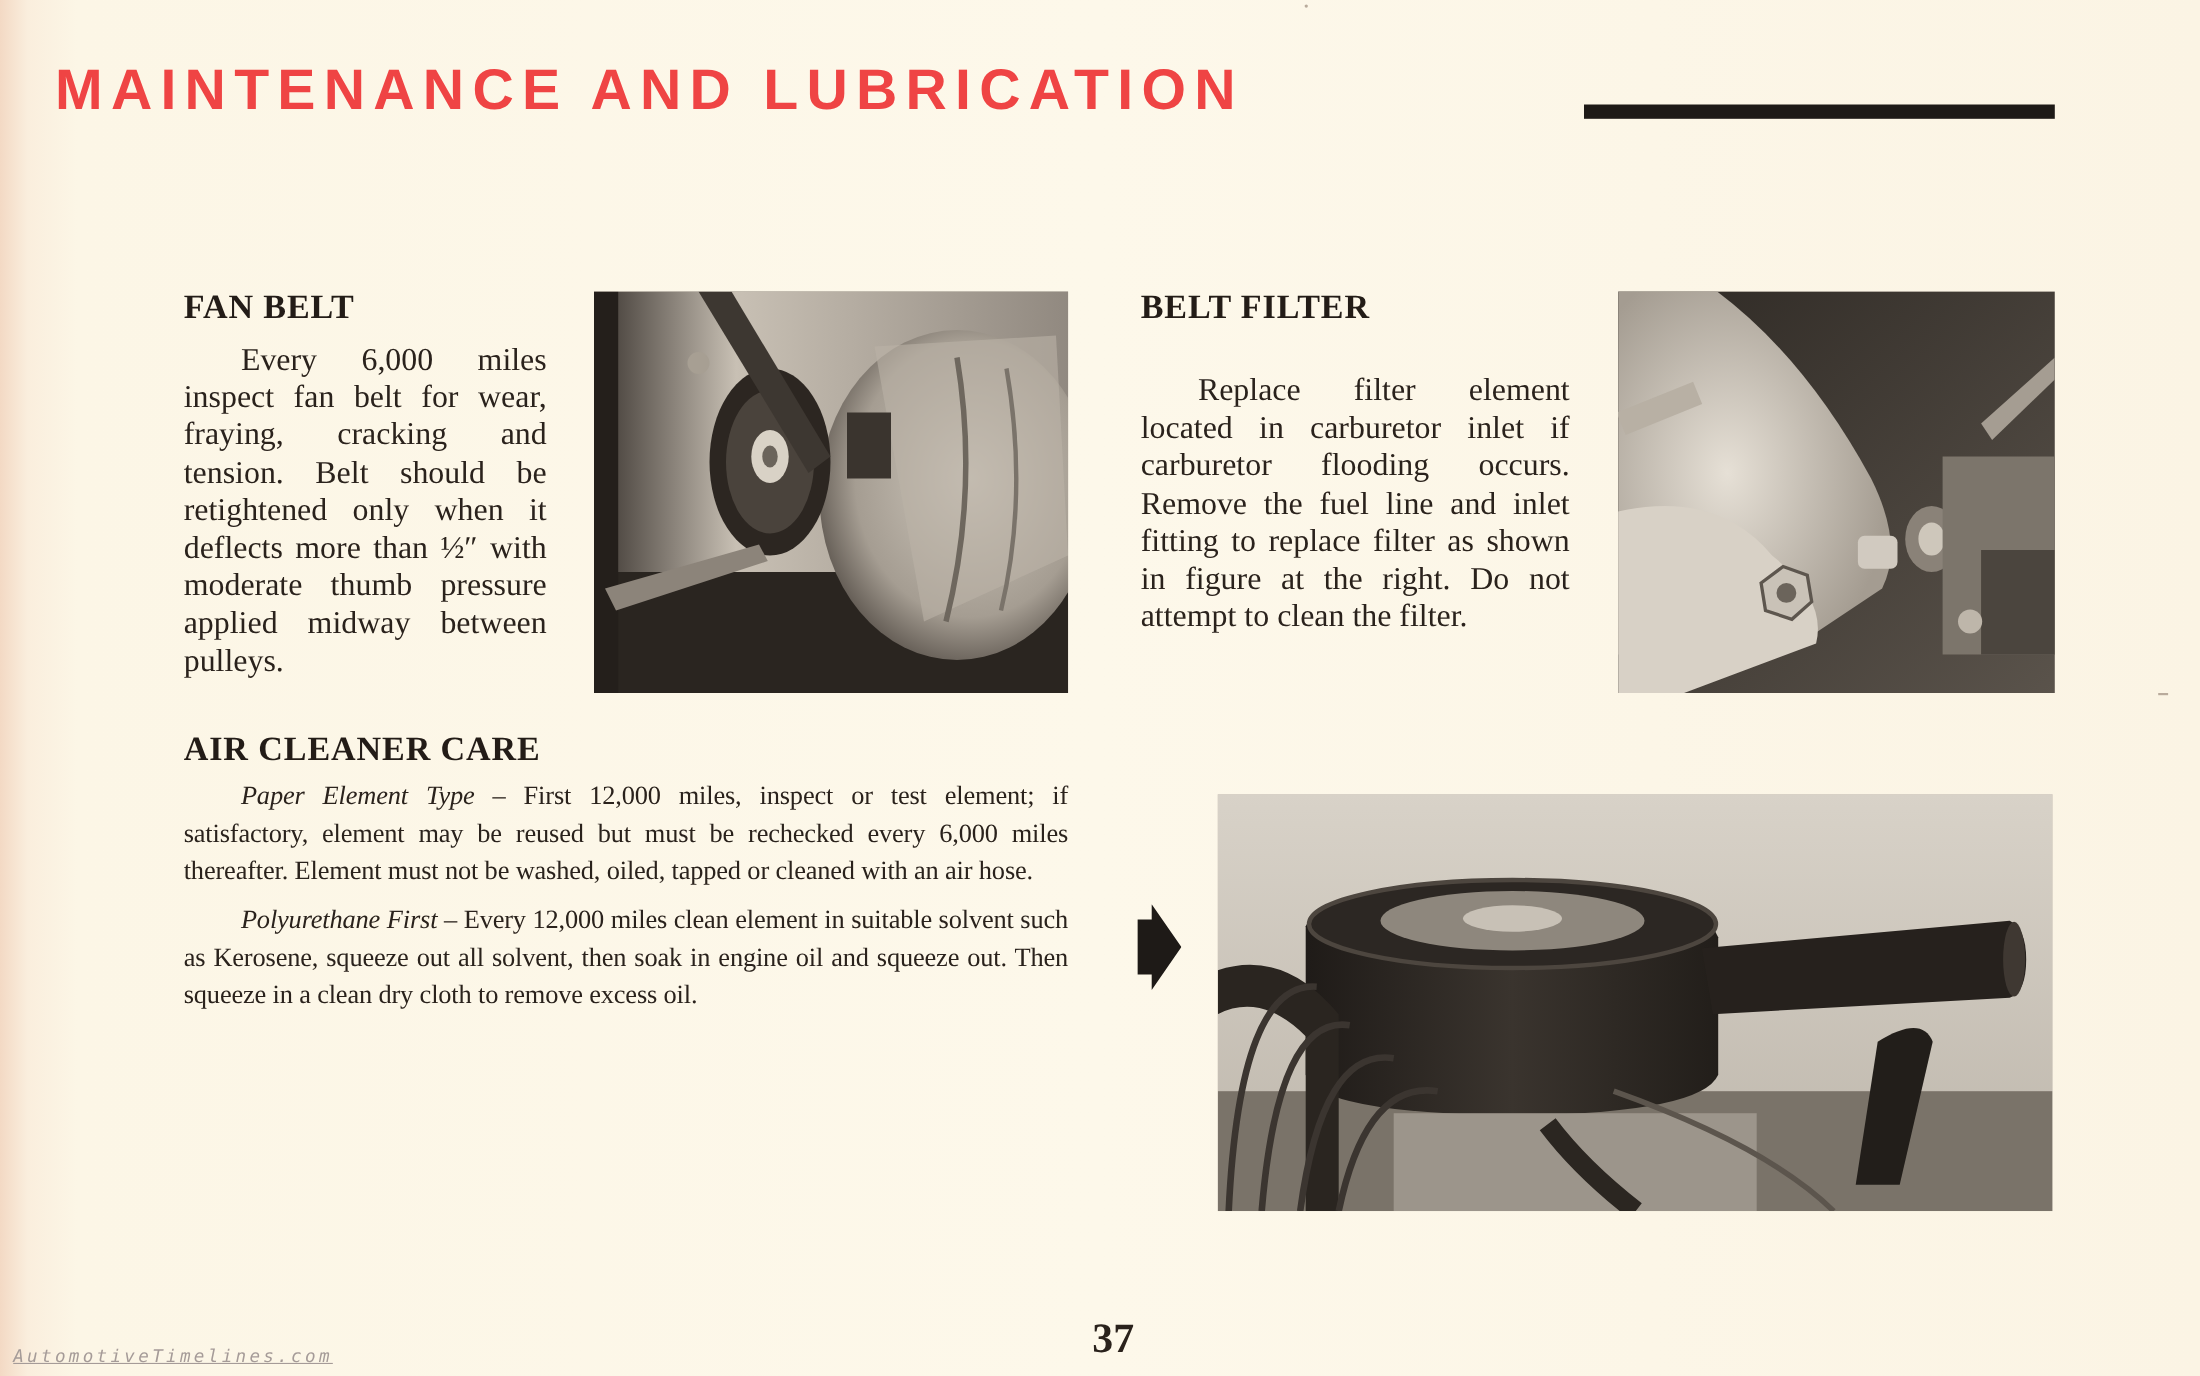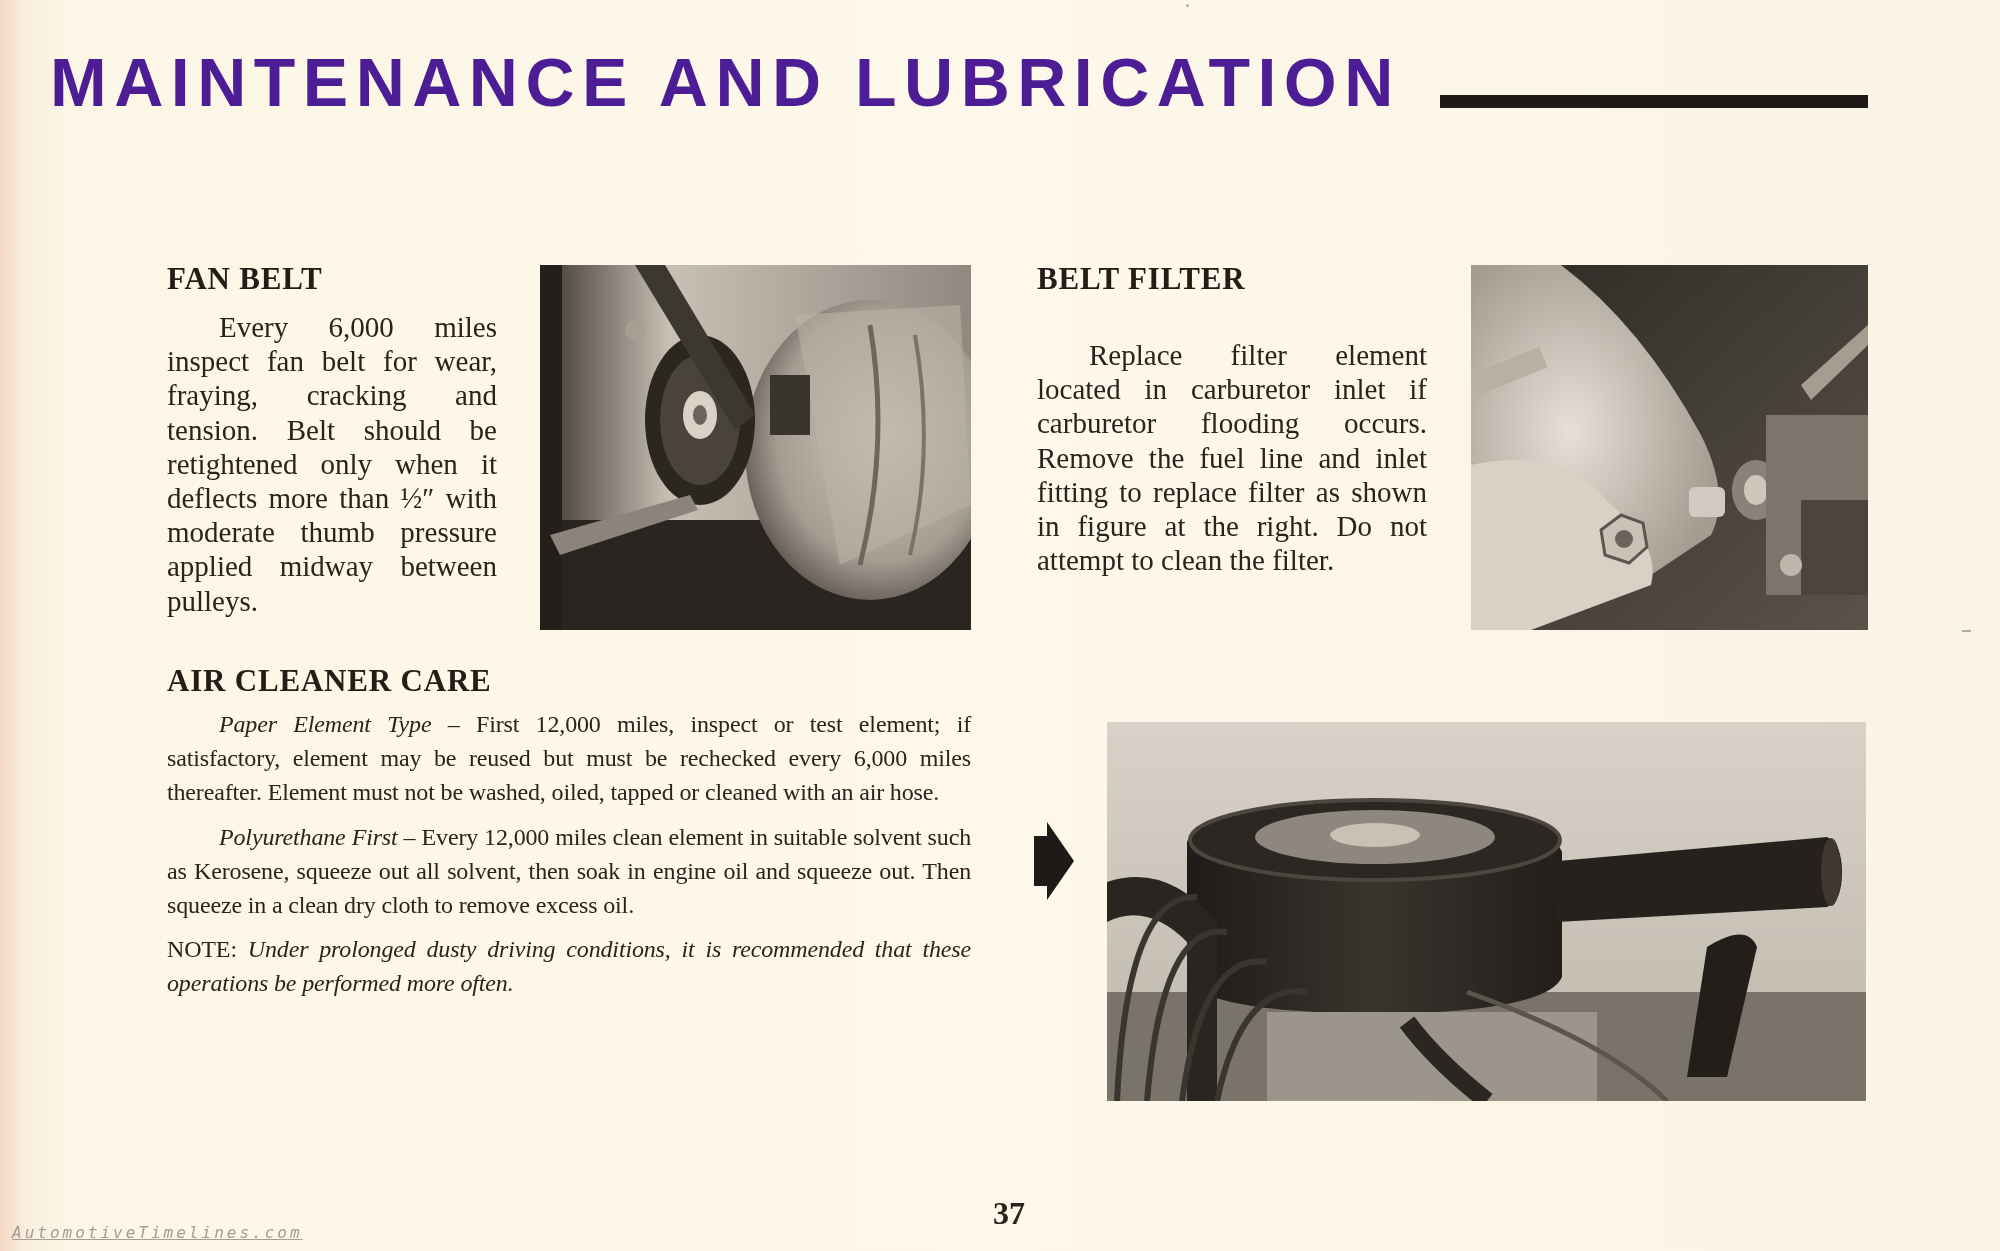--- a/index.html
+++ b/index.html
@@ -6,22 +6,22 @@
   body {
     width:2000px; height:1251px; overflow:hidden; position:relative;
     background: linear-gradient(90deg, #f3d9c4 0px, #faeedd 25px, #fcf6e6 70px, #fdf8ea 50%, #fbf4e4 100%);
     font-family: "DejaVu Serif", "Liberation Serif", serif;
     color:#231c17;
   }
   .abs { position:absolute; }
   .title {
     left:50px; top:48px;
     font-family: "Liberation Sans", "DejaVu Sans", sans-serif;
-    font-weight:bold; font-size:68px; letter-spacing:7.5px;
-    color:#4c1d95; white-space:nowrap; line-height:68px;
+    font-weight:bold; font-size:52px; letter-spacing:7.5px;
+    color:#ef4444; white-space:nowrap; line-height:68px;
   }
   .title-rule { left:1440px; top:95px; width:428px; height:13px; background:#1e1a17; }
   .heading {
     font-family: "Liberation Serif", "DejaVu Serif", serif;
     font-weight:bold; font-size:31px; letter-spacing:0.8px; color:#231c17;
     white-space:nowrap; line-height:34px;
   }
   .body-text {
     font-family: "Liberation Serif", "DejaVu Serif", serif;
     font-size:29px; line-height:34.2px; color:#2a221c;
@@ -30,21 +30,21 @@
   .body-text .para { text-indent:52px; margin:0; }
   .body-text .para + .para { margin-top:10px; }
   .body-text.condensed { font-size:24px; letter-spacing:-0.15px;font-family:Liberation Serif, serif; }
   .lead-italic { font-style:italic; }
   .note-label { font-style:normal; }
   .note-italic { font-style:italic; }
   .photo { overflow:hidden; background:#8b837b; }
   .photo svg { display:block; width:100%; height:100%; }
   .page-number {
     left:993px; top:1195px; font-family:"Liberation Serif","DejaVu Serif",serif;
-    font-size:32px; font-weight:bold; color:#2a221c;
+    font-size:38px; font-weight:bold; color:#2a221c;
   }
   .watermark {
     left:12px; top:1223px; font-family:"DejaVu Sans Mono","Liberation Mono",monospace;
     font-style:italic; font-size:16px; letter-spacing:3px; color:#a59b98;
     text-decoration:underline; white-space:nowrap;
   }
   .arrow { left:1034px; top:822px; width:40px; height:78px; }
   .speck { width:3px; height:3px; background:#b9ab9c; border-radius:50%; }
 </style>
 </head>
@@ -87,21 +87,20 @@
     <circle cx="95" cy="65" r="10" fill="#a79f93"></circle>
     <path d="M330 60 Q350 180 320 300" stroke="#6e675e" stroke-width="5" fill="none"></path>
     <path d="M375 70 Q395 185 370 290" stroke="#7a736a" stroke-width="4" fill="none"></path>
   </svg>
 </div>
 
 <div class="abs heading" style="left:167px; top:664px;">AIR CLEANER CARE</div>
 <div class="abs body-text condensed" style="left:167px; top:707px; width:804px;">
   <p class="para"><span class="lead-italic">Paper Element Type</span><span> – </span><span>First 12,000 miles, inspect or test element; if satisfactory, element may be reused but must be rechecked every 6,000 miles thereafter. Element must not be washed, oiled, tapped or cleaned with an air hose.</span></p>
   <p class="para"><span class="lead-italic">Polyurethane First</span><span> – </span><span>Every 12,000 miles clean ele­ment in suitable solvent such as Kerosene, squeeze out all solvent, then soak in engine oil and squeeze out. Then squeeze in a clean dry cloth to remove excess oil.</span></p>
-  <p class="para" style="text-indent:0;"><span class="note-label">NOTE: </span><span class="note-italic">Under prolonged dusty driving conditions, it is rec­ommended that these operations be performed more often.</span></p>
 </div>
 
 <div class="abs heading" style="left:1037px; top:262px;">BELT FILTER</div>
 <div class="abs body-text" style="left:1037px; top:310px; width:390px;margin-top:28px;">
   <p class="para">Replace filter element located in carburetor inlet if carburetor flooding occurs. Remove the fuel line and inlet fitting to replace filter as shown in figure at the right. Do not attempt to clean the filter.</p>
 </div>
 
 <div class="abs photo" style="left:1471px; top:265px; width:397px; height:365px;">
   <svg viewBox="0 0 397 365" preserveAspectRatio="none">
     <defs>

